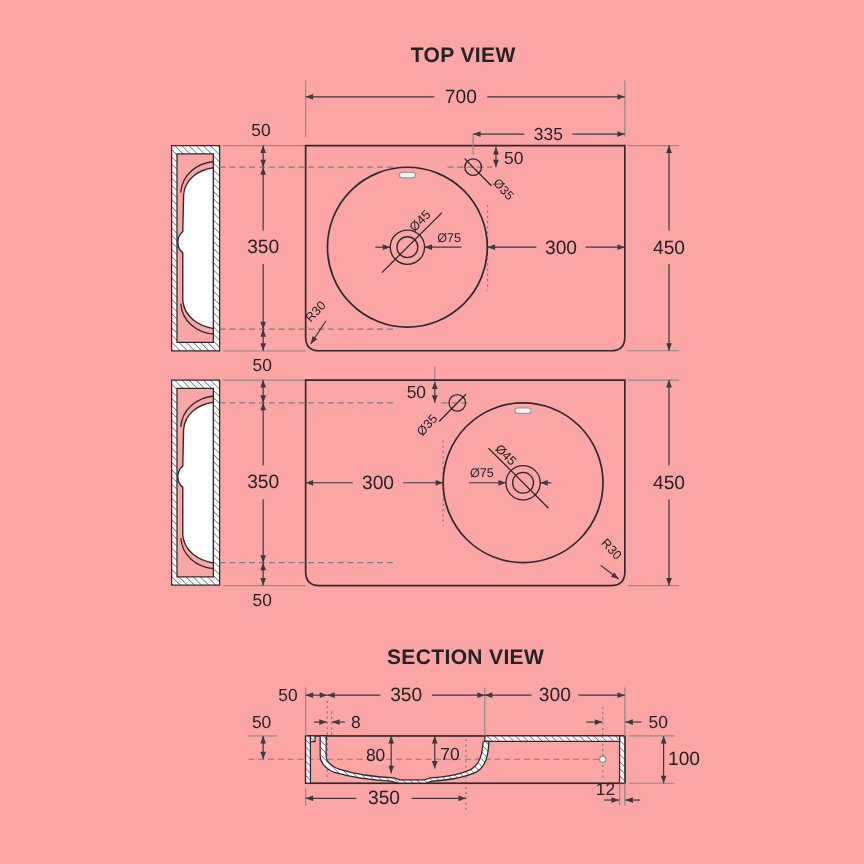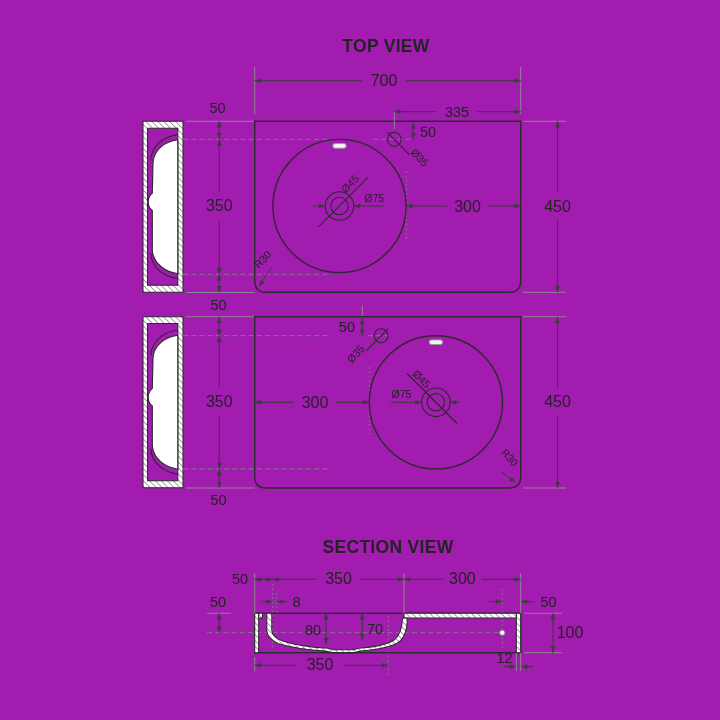--- a/index.html
+++ b/index.html
@@ -1,16 +1,16 @@
 <!DOCTYPE html>
 <html><head>
 <meta charset="utf-8">
 <style>
   html,body{margin:0;padding:0;background:#fff;}
-  .page{width:720px;height:720px;background:#a21caf;position:relative;overflow:hidden;}
+  .page{width:720px;height:720px;background:#fca5a5;position:relative;overflow:hidden;}
   svg{display:block;}
   text{font-family:"Liberation Sans",sans-serif;fill:#232323;}
   .title{font-size:17.5px;font-weight:bold;letter-spacing:.3px;}
   .t16{font-size:16px;}
   .t15{font-size:14.5px;}
   .t11{font-size:10.5px;}
   .obj{fill:none;stroke:#2b2b2b;stroke-width:1.4;}
   .obj2{fill:none;stroke:#2b2b2b;stroke-width:1.1;}
   .dim{fill:none;stroke:#3b3b3b;stroke-width:1;}
   .ext{fill:none;stroke:#8a8a8a;stroke-width:1;}

